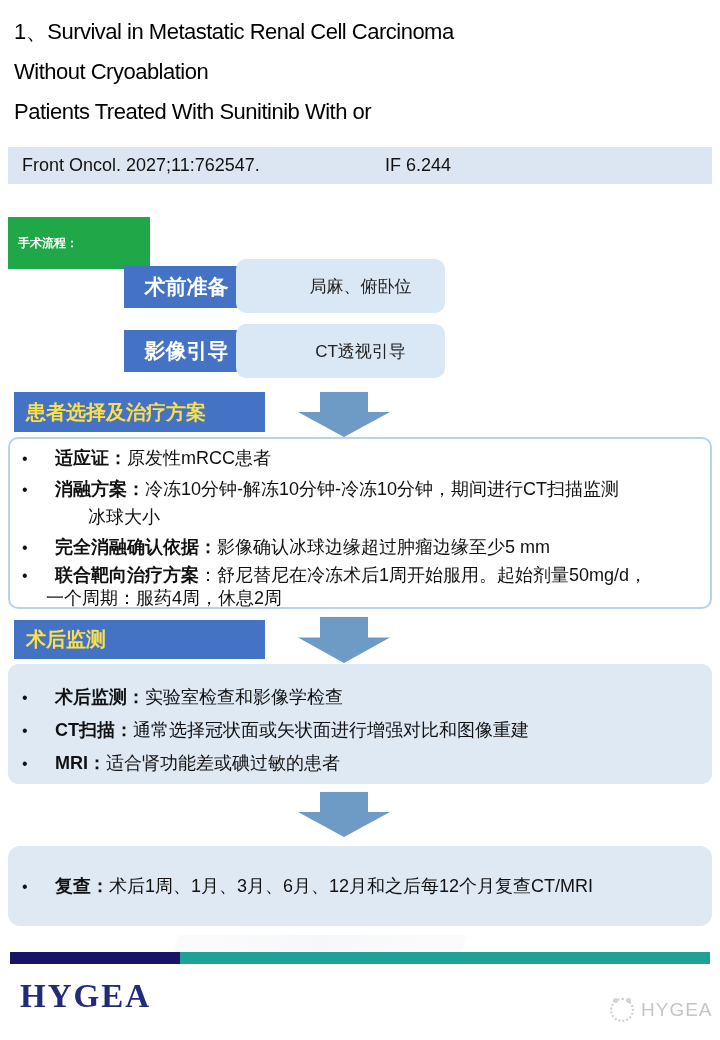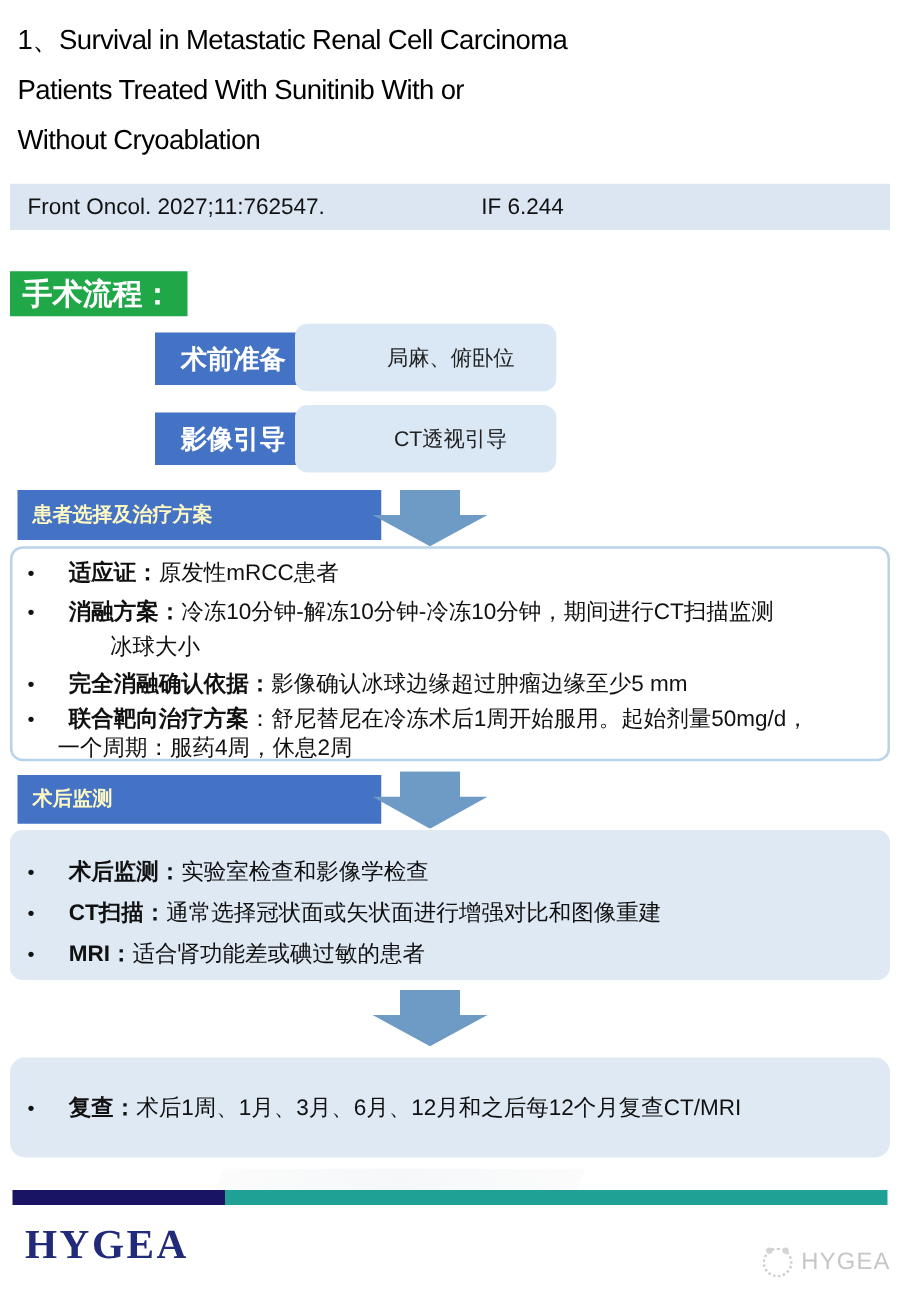--- a/index.html
+++ b/index.html
@@ -15,35 +15,35 @@
 
   .title{position:absolute;left:14px;top:12px;width:702px;font-weight:400;
          font-size:22px;line-height:40px;letter-spacing:-0.5px;color:#000;}
   .title div{white-space:nowrap;}
 
   .cite-bar{position:absolute;left:8px;top:147px;width:704px;height:37px;
             background:var(--cite);display:flex;align-items:center;font-size:18px;}
   .cite-journal{margin-left:14px;}
   .cite-if{position:absolute;left:377px;}
 
-  .green-badge{position:absolute;left:8px;top:217px;width:142px;height:36px;
-               background:var(--green);color:#fff;font-weight:700;font-size:24px;
+  .green-badge{position:absolute;left:8px;top:217px;width:142px;height:52px;
+               background:var(--green);color:#fff;font-weight:700;font-size:12px;
                display:flex;align-items:center;padding-left:10px;}
 
   .step-label{position:absolute;width:125px;height:42px;background:var(--blue);
               color:#fff;font-weight:700;font-size:21px;display:flex;
               align-items:center;justify-content:center;margin-left:24px;}
   .step-pill{position:absolute;width:209px;height:54px;background:var(--pill);
              border-radius:10px;display:flex;align-items:center;justify-content:center;
              font-size:17px;color:#222;padding-left:40px;}
   .lbl1{left:100px;top:266px;} .pill1{left:236px;top:259px;}
   .lbl2{left:100px;top:330px;} .pill2{left:236px;top:324px;}
 
-  .sec-header{position:absolute;left:14px;width:291px;background:var(--blue);
-              color:#fef9c3;font-weight:700;font-size:16px;display:flex;
+  .sec-header{position:absolute;left:14px;width:251px;background:var(--blue);
+              color:#fde047;font-weight:700;font-size:20px;display:flex;
               align-items:center;padding-left:12px;}
   .hdr1{top:392px;height:40px;} .hdr2{top:620px;height:39px;}
 
   .down-arrow{position:absolute;left:298px;width:92px;height:45px;background:var(--arrow);
               clip-path:polygon(23.9% 0,76.1% 0,76.1% 44.4%,100% 44.4%,50% 100%,0 44.4%,23.9% 44.4%);}
   .arr1{top:392px;} .arr2{top:617px;height:46px;} .arr3{top:792px;}
 
   .content-box{position:absolute;left:8px;width:704px;border-radius:10px;}
   .box1{top:437px;height:172px;background:#ffffff;border:2px solid var(--box-border);}
   .box2{top:664px;height:120px;background:var(--light-fill);}
@@ -68,22 +68,22 @@
   .wm-icon::before{left:1px;} .wm-icon::after{right:1px;}
   .wm-text{font-size:19px;letter-spacing:1px;}
 </style>
 </head>
 <body>
 
 <div class="page">
 
   <div class="title">
     <div>1、Survival in Metastatic Renal Cell Carcinoma</div>
+    <div>Without Cryoablation</div>
     <div>Patients Treated With Sunitinib With or</div>
-    <div>Without Cryoablation</div>
   </div>
 
   <div class="cite-bar">
     <span class="cite-journal">Front Oncol. 2027;11:762547.</span>
     <span class="cite-if">IF 6.244</span>
   </div>
 
   <div class="green-badge">手术流程：</div>
 
   <div class="step-label lbl1">术前准备</div>

